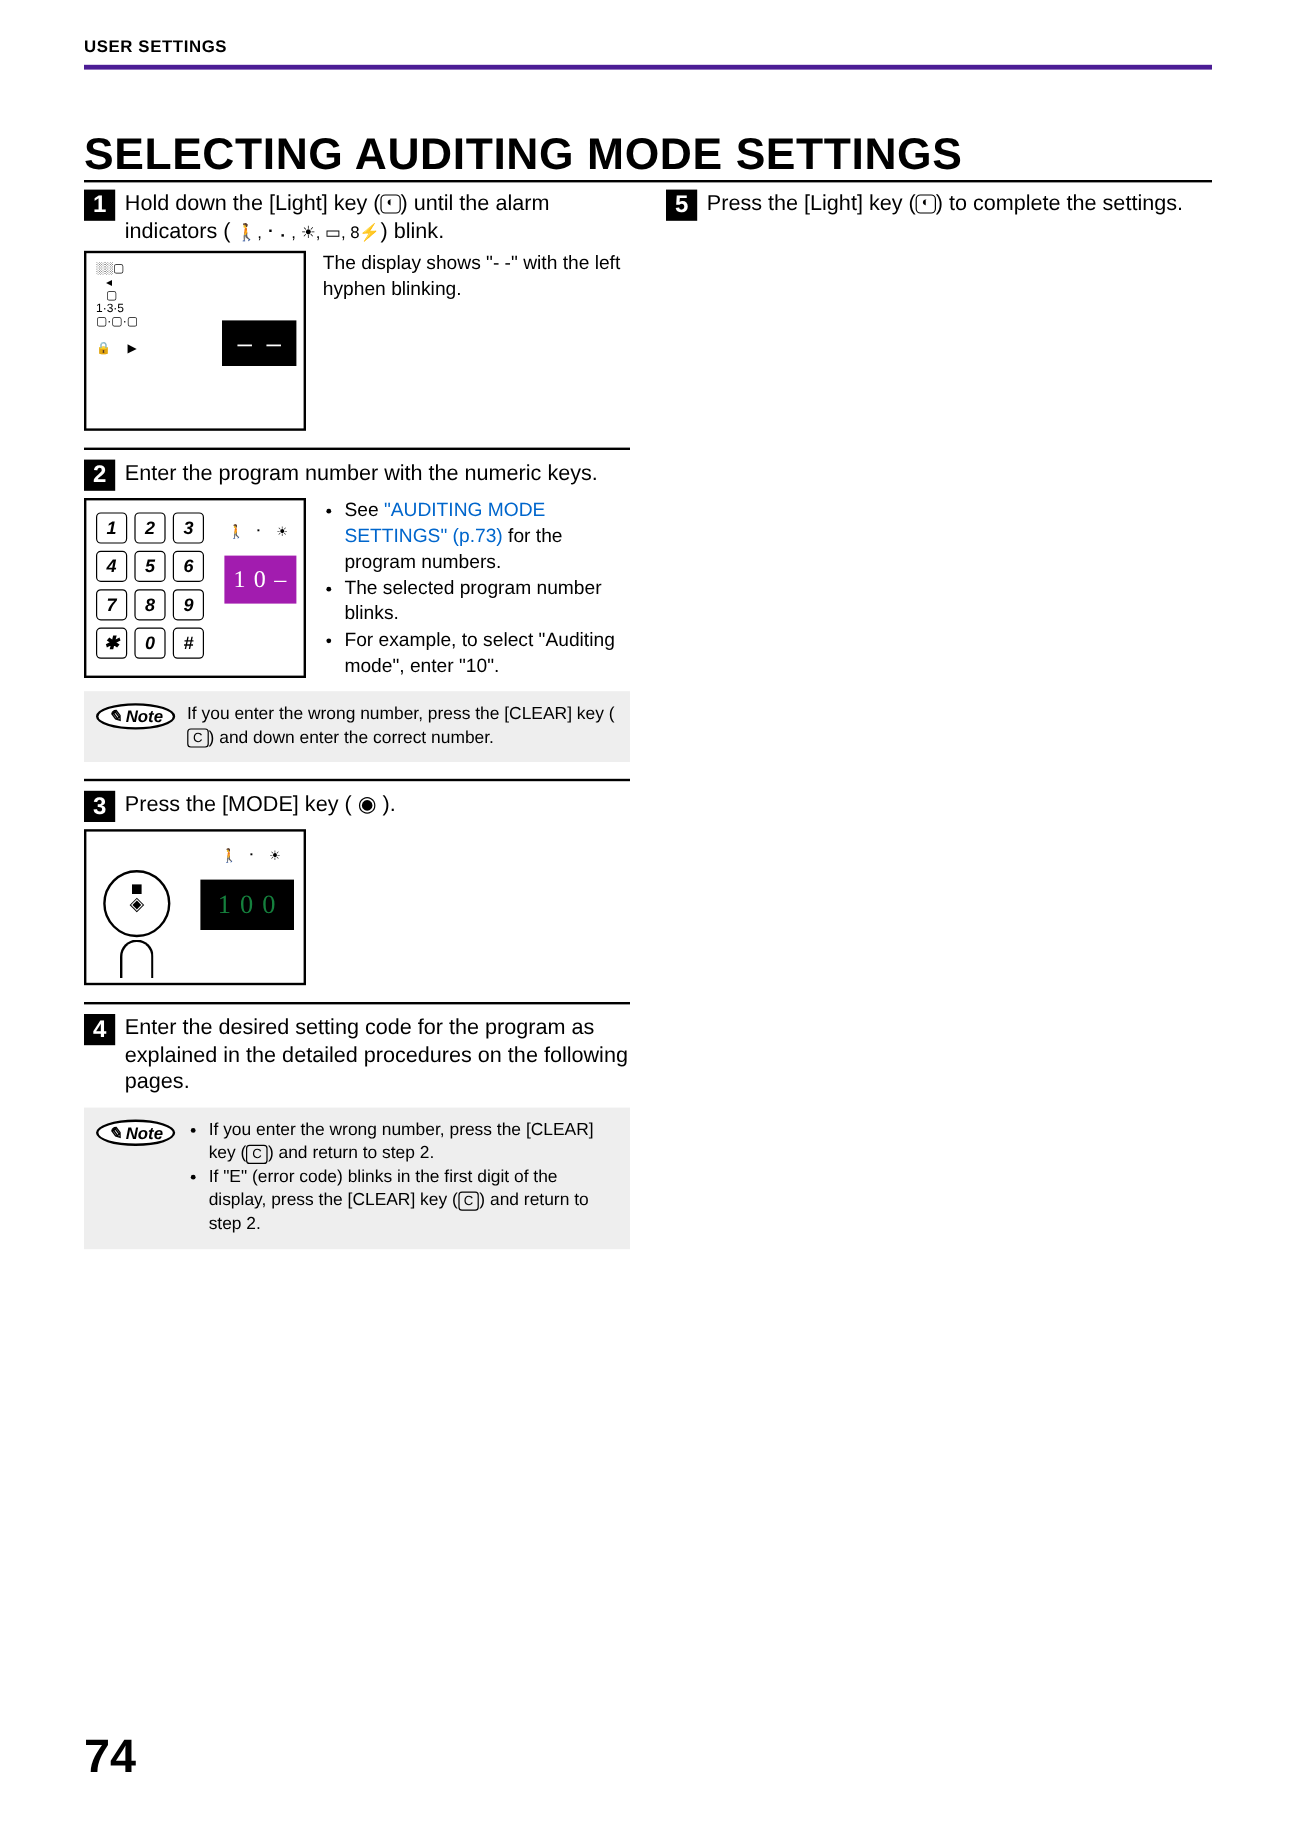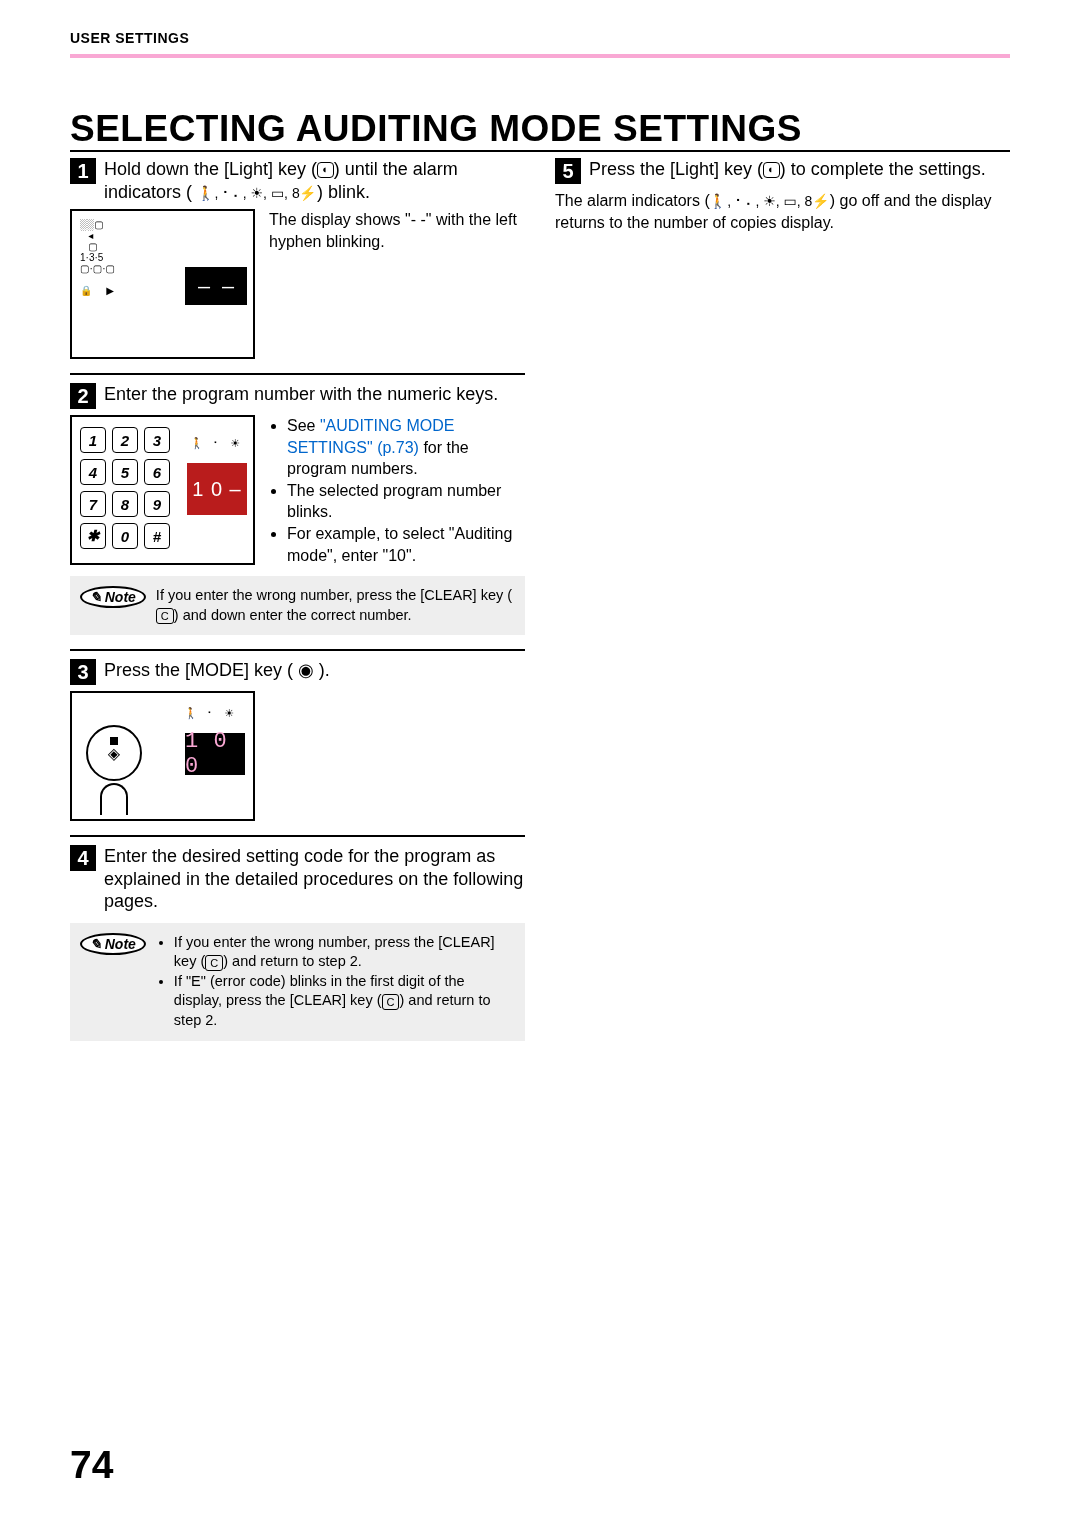--- a/index.html
+++ b/index.html
@@ -10,21 +10,21 @@
     width: 1080px;
     height: 1527px;
     position: relative;
     padding: 30px 70px 40px 70px;
   }
   .header {
     font-size: 14px;
     font-weight: bold;
     letter-spacing: 0.5px;
     padding-bottom: 8px;
-    border-bottom: 4px solid #f9a8d4;
+    border-bottom: 4px solid #4c1d95;
     margin-bottom: 50px;
   }
   h1 {
     font-size: 37px;
     font-weight: bold;
     letter-spacing: 0.5px;
     margin-bottom: 0;
   }
   .thin-rule {
     border: none;
@@ -162,45 +162,45 @@
   .keypad {
     position:absolute; left:8px; top:10px;
     display:grid; grid-template-columns: repeat(3, 26px); grid-auto-rows:26px; gap:6px;
   }
   .keypad .k {
     border:1.5px solid #000; border-radius:4px;
     display:flex; align-items:center; justify-content:center;
     font-style: italic; font-weight:bold; font-size:15px;
   }
   .diag2 .lcd2 {
-    position:absolute; right:6px; top:46px; width:60px; height:52px; background:#b91c1c; color:#fff;
+    position:absolute; right:6px; top:46px; width:60px; height:40px; background:#a21caf; color:#fff;
     display:flex; align-items:center; justify-content:center;
-    font-family: Liberation Sans, sans-serif; font-size:20px; letter-spacing:1px;
+    font-family: Liberation Serif, serif; font-size:20px; letter-spacing:1px;
   }
   .diag2 .icons-row {
     position:absolute; right:10px; top:20px; font-size:11px; letter-spacing:3px;
   }
   .diag3 {
     border: 2px solid #000; width: 185px; height: 130px; flex-shrink:0; position:relative; background:#fff;
   }
   .diag3 .circle-btn {
     position:absolute; left:14px; top:32px; width:56px; height:56px; border:2px solid #000; border-radius:50%;
     display:flex; align-items:center; justify-content:center;
   }
   .diag3 .circle-btn:before {
     content:""; position:absolute; width:8px; height:8px; background:#000; top:10px;
   }
   .diag3 .finger {
     position:absolute; left:28px; bottom:4px; width:28px; height:32px;
     border:2px solid #000; border-top-left-radius:14px; border-top-right-radius:14px; border-bottom:none;
   }
   .diag3 .lcd3 {
-    position:absolute; right:8px; top:40px; width:60px; height:42px; background:#000; color:#f9a8d4;
+    position:absolute; right:8px; top:40px; width:78px; height:42px; background:#000; color:#15803d;
     display:flex; align-items:center; justify-content:center;
-    font-family:Liberation Mono, monospace; font-size:22px; letter-spacing:1px;
+    font-family:Liberation Serif, serif; font-size:22px; letter-spacing:1px;
   }
   .diag3 .icons-row {
     position:absolute; right:16px; top:14px; font-size:11px; letter-spacing:3px;
   }
   .light-key-icon {
     display:inline-block; border:1.5px solid #000; border-radius:4px; padding:0 4px; font-size:11px; vertical-align:middle;
   }
   .ind-icons { font-size:14px; }
 </style>
 </head>
@@ -316,20 +316,17 @@
   </div>
 
   <div class="col">
     <div class="step">
       <div class="step-head">
         <span class="step-num">5</span>
         <span class="step-title">
           <span>Press the [Light] key (</span><span class="light-key-icon">◐</span><span>) to complete the settings.</span>
         </span>
       </div>
-      <div class="step-full">
-        <span>The alarm indicators (</span><span class="ind-icons">🚶, ⠂⠄, ☀, ▭, 8⚡</span><span>) go off and the display returns to the number of copies display.</span>
-      </div>
     </div>
   </div>
 </div>
 
 <div class="page-number">74</div>
 
 </body></html>

